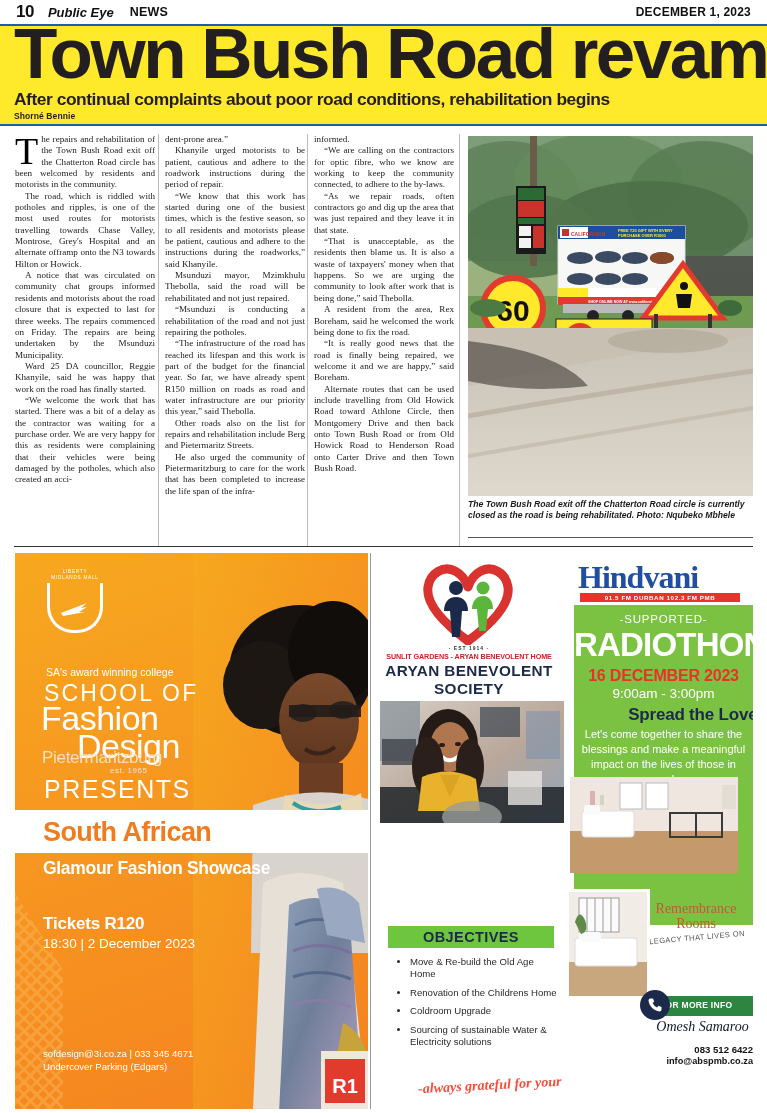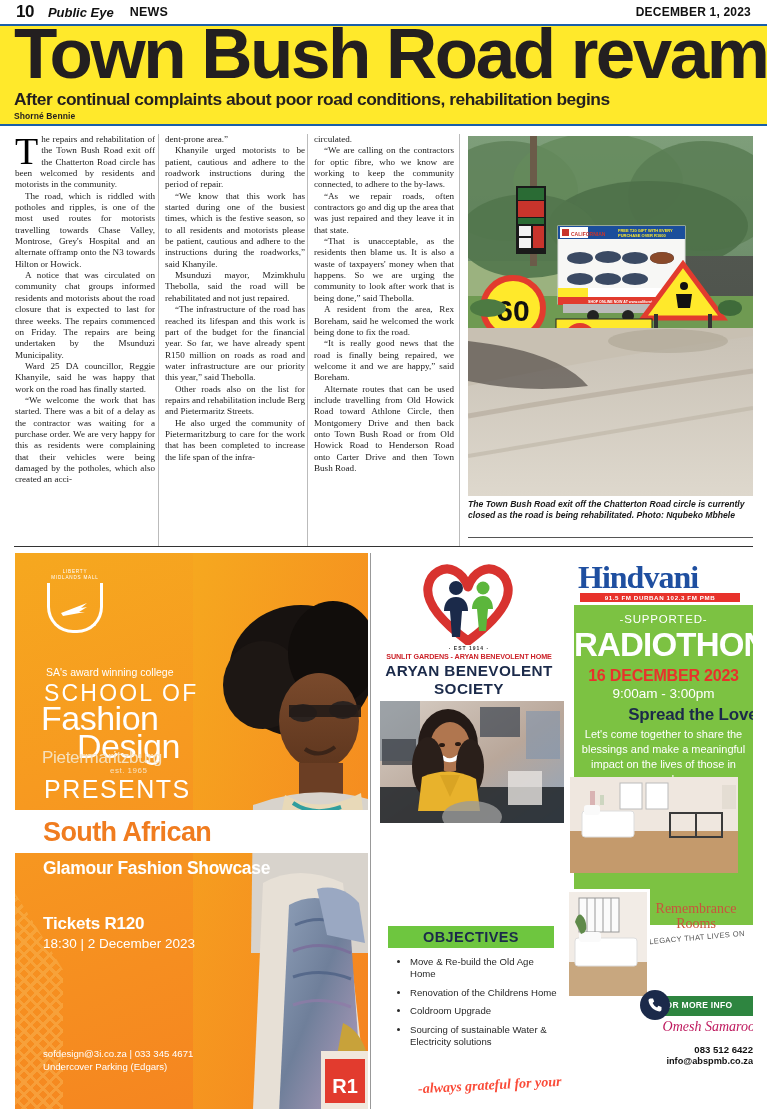--- a/index.html
+++ b/index.html
@@ -298,22 +298,22 @@
   .contact-band-text {
     position:absolute; left:96px; top:447px;
     font-family:"Liberation Sans", sans-serif; font-size:8.5px; font-weight:bold; color:#fff;
     letter-spacing:0.3px;
   }
   .phone-circle {
     position:absolute; left:76px; top:437px; width:30px; height:30px; border-radius:50%;
     background:#1b2a4a; display:flex; align-items:center; justify-content:center;
   }
   .contact-name {
-    position:absolute; left:86px; top:466px; width:105px; text-align:right;
-    font-family:"Liberation Serif", serif; font-style:italic; font-size:14px; color:#be185d;
+    position:absolute; left:86px; top:466px; width:105px; text-align:center;
+    font-family:"Liberation Serif", serif; font-style:italic; font-size:14px; color:#0f172a;
   }
   .contact-phone {
     position:absolute; left:86px; top:490px; width:103px; text-align:right;
     font-family:"Liberation Sans", sans-serif; font-size:9.6px; font-weight:bold; color:#111;
     line-height:13px;
   }
   .contact-email {
     position:absolute; left:76px; top:503px; width:113px; text-align:right;
     font-family:"Liberation Sans", sans-serif; font-size:9.2px; font-weight:bold; color:#111;
   }
@@ -345,26 +345,27 @@
         <p>The road, which is riddled with potholes and ripples, is one of the most used routes for motorists travelling towards Chase Valley, Montrose, Grey's Hospital and an alternate offramp onto the N3 towards Hilton or Howick.</p>
         <p>A notice that was circulated on community chat groups informed residents and motorists about the road closure that is expected to last for three weeks. The repairs commenced on Friday. The repairs are being undertaken by the Msunduzi Municipality.</p>
         <p>Ward 25 DA councillor, Reggie Khanyile, said he was happy that work on the road has finally started.</p>
         <p>“We welcome the work that has started. There was a bit of a delay as the contractor was waiting for a purchase order. We are very happy for this as residents were complaining that their vehicles were being damaged by the potholes, which also created an acci-</p>
       </div>
     <div class="col col2" id="c2">
         <p class="first">dent-prone area.”</p>
         <p>Khanyile urged motorists to be patient, cautious and adhere to the roadwork instructions during the period of repair.</p>
         <p>“We know that this work has started during one of the busiest times, which is the festive season, so to all residents and motorists please be patient, cautious and adhere to the instructions during the roadworks,” said Khanyile.</p>
         <p>Msunduzi mayor, Mzimkhulu Thebolla, said the road will be rehabilitated and not just repaired.</p>
+        <p>“Msunduzi is conducting a rehabilitation of the road and not just repairing the potholes.</p>
         <p>“The infrastructure of the road has reached its lifespan and this work is part of the budget for the financial year. So far, we have already spent R150 million on roads as road and water infrastructure are our priority this year,” said Thebolla.</p>
         <p>Other roads also on the list for repairs and rehabilitation include Berg and Pietermaritz Streets.</p>
         <p>He also urged the community of Pietermaritzburg to care for the work that has been completed to increase the life span of the infra-</p>
       </div>
     <div class="col col3" id="c3">
-        <p class="first">circulated.</p>
+        <p class="first">informed.</p>
         <p>“We are calling on the contractors for optic fibre, who we know are working to keep the community connected, to adhere to the by-laws.</p>
         <p>“As we repair roads, often contractors go and dig up the area that was just repaired and they leave it in that state.</p>
         <p>“That is unacceptable, as the residents then blame us. It is also a waste of taxpayers' money when that happens. So we are urging the community to look after work that is being done,” said Thebolla.</p>
         <p>A resident from the area, Rex Boreham, said he welcomed the work being done to fix the road.</p>
         <p>“It is really good news that the road is finally being repaired, we welcome it and we are happy,” said Boreham.</p>
         <p>Alternate routes that can be used include travelling from Old Howick Road toward Athlone Circle, then Montgomery Drive and then back onto Town Bush Road or from Old Howick Road to Henderson Road onto Carter Drive and then Town Bush Road.</p>
       </div>
   </div>
   <div class="colrule" style="left:158px;"></div>
   <div class="colrule" style="left:307px;"></div>

